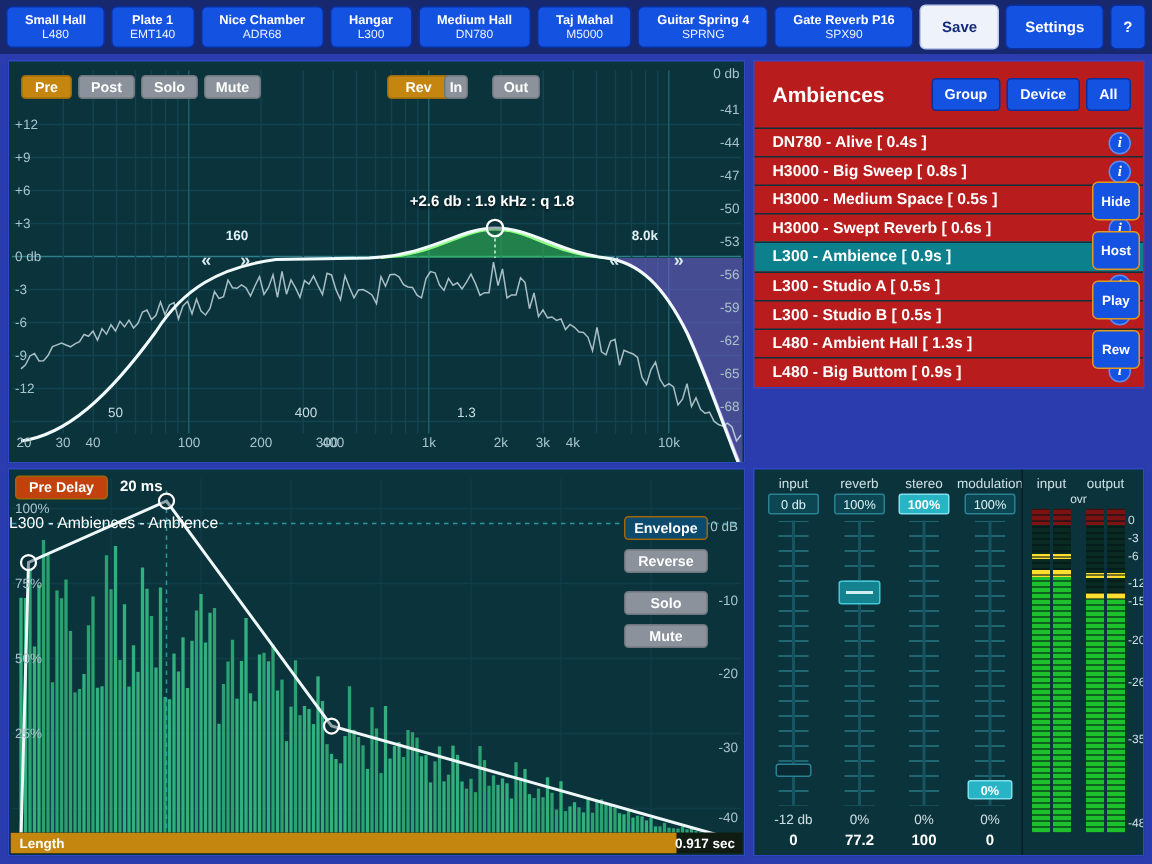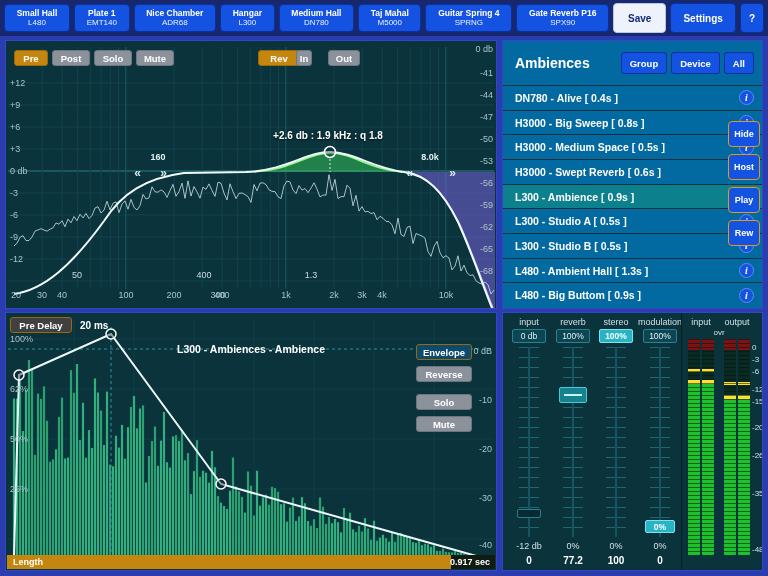--- a/index.html
+++ b/index.html
@@ -7,41 +7,41 @@
   .topbar{position:absolute;left:0;top:0;width:768px;height:36px;background:#18286f;display:flex;align-items:center;gap:4px;padding:0 4px;box-sizing:border-box}
   #presets{display:flex;flex:1;gap:4px;min-width:0}
   .pbtn{flex:1 1 auto;height:28px;background:#1452e2;border:1px solid #0a2f9e;border-radius:4px;color:#fff;display:flex;flex-direction:column;align-items:center;justify-content:center;line-height:1.15;cursor:pointer;min-width:0;box-sizing:border-box}
   .pbtn .nm{font-size:8.5px;font-weight:bold;white-space:nowrap}
   .pbtn .dv{font-size:8px;opacity:.92;white-space:nowrap}
   .sbtn{height:28px;background:#1452e2;border:1px solid #0a2f9e;border-radius:4px;color:#fff;font-size:10px;font-weight:bold;display:flex;align-items:center;justify-content:center;padding:0 12px;cursor:pointer}
   .sbtn.save{background:#eef2fb;color:#122a7a;border-color:#b9c6ea;padding:0 14px}
   .sbtn.help{padding:0 8px}
   .panel{position:absolute;background:#0a333c;border:1px solid #2f47c9;box-sizing:border-box;overflow:hidden}
   #eq-panel{left:5px;top:40px;width:492px;height:269px}
-  #list-panel{left:502px;top:40px;width:261px;height:269px;background:#0369a1;overflow:visible}
+  #list-panel{left:502px;top:40px;width:261px;height:219px;background:#b91c1c;overflow:visible}
   #env-panel{left:5px;top:312px;width:492px;height:259px}
   #mix-panel{left:502px;top:312px;width:261px;height:259px}
   svg.fill{position:absolute;left:0;top:0;width:100%;height:100%}
   .axlab{position:absolute;font-size:9px;color:#a9c4cb;transform:translate(-50%,-50%);white-space:nowrap}
   .axlab.lf{transform:translate(0,-50%)}
   .axlab.rt{transform:translate(0,-50%);text-align:right}
   .chev{position:absolute;font-size:12px;font-weight:bold;color:#d8ecef;transform:translate(-50%,-50%);letter-spacing:-1px;cursor:pointer}
   .gbtn{position:absolute;height:16px;border-radius:3px;background:#8b929b;color:#fff;font-size:9.5px;font-weight:bold;display:flex;align-items:center;justify-content:center;border:1px solid #6e757d;cursor:pointer;box-sizing:border-box}
   .gbtn.on{background:#c5860f;border-color:#9a690a}
   .tooltip{position:absolute;font-size:10px;font-weight:bold;color:#fff;transform:translate(-50%,-50%);white-space:nowrap;text-shadow:0 1px 2px rgba(0,0,0,.7)}
   .lhead{position:absolute;left:0;top:0;right:0;height:44px;display:flex;align-items:center;padding:0 8px 0 12px;box-sizing:border-box;gap:4px}
   .ltitle{color:#fff;font-size:14px;font-weight:bold;flex:1}
   .fbtn{height:20px;padding:0 8px;background:#1452e2;border:1px solid #0a2f9e;border-radius:3px;color:#fff;font-size:9.5px;font-weight:bold;display:flex;align-items:center;cursor:pointer}
   .lrows{position:absolute;left:0;top:44px;right:0;bottom:1px;display:flex;flex-direction:column}
   .lrow{flex:1;display:flex;align-items:center;border-top:1px solid #10303c;padding:0 8px 0 12px;cursor:pointer}
   .lrow.sel{background:#0d808e}
   .lrow .lt{flex:1;color:#fff;font-size:10.5px;font-weight:bold}
   .info{width:15px;height:15px;border-radius:50%;background:#1452e2;border:1px solid #5d8df2;color:#fff;font-size:10px;font-weight:bold;display:flex;align-items:center;justify-content:center;font-family:"Liberation Serif",serif;font-style:italic;flex:0 0 auto;box-sizing:border-box}
   .side-btn{position:absolute;right:2px;width:32px;height:26px;background:#1452e2;border:1px solid #e09a1e;border-radius:4px;color:#fff;font-size:9px;font-weight:bold;display:flex;align-items:center;justify-content:center;cursor:pointer;z-index:5;box-sizing:border-box}
-  .obtn{position:absolute;border-radius:3px;background:#404040;color:#fff;font-weight:bold;display:flex;align-items:center;justify-content:center;border:1px solid #9a690a;cursor:pointer;box-sizing:border-box}
+  .obtn{position:absolute;border-radius:3px;background:#c2410c;color:#fff;font-weight:bold;display:flex;align-items:center;justify-content:center;border:1px solid #9a690a;cursor:pointer;box-sizing:border-box}
   .ebtn{position:absolute;width:56px;height:16px;border-radius:3px;font-size:9.5px;font-weight:bold;color:#fff;display:flex;align-items:center;justify-content:center;cursor:pointer;box-sizing:border-box}
   .ebtn.on{background:#0c4a6e;border:1px solid #9a690a}
   .ebtn.off{background:#8b929b;border:1px solid #6e757d}
   .lenbar{position:absolute;left:1px;right:1px;bottom:1px;height:14px;background:#101c12;overflow:hidden}
   .lenfill{position:absolute;left:0;top:0;bottom:0;width:91%;background:#c5860f}
   .lenlab{position:absolute;left:6px;top:50%;transform:translateY(-50%);color:#fff;font-size:9px;font-weight:bold}
   .lenval{position:absolute;right:5px;top:50%;transform:translateY(-50%);color:#fff;font-size:9px;font-weight:bold}
   .mlab{position:absolute;font-size:9px;color:#cfe0e4;transform:translateX(-50%);white-space:nowrap}
   .mval{position:absolute;font-size:10px;font-weight:bold;color:#fff;transform:translateX(-50%);white-space:nowrap}
   .mbox{position:absolute;width:34px;height:14px;transform:translateX(-50%);background:#0c4652;border:1px solid #2a8093;border-radius:2px;color:#dff3f6;font-size:8.5px;display:flex;align-items:center;justify-content:center;box-sizing:border-box}
@@ -431,32 +431,32 @@
       </g>
     <line x1="2" y1="36" x2="488" y2="36" stroke="#36aebc" stroke-dasharray="3,3" opacity="0.8"></line>
     <line x1="105" y1="14" x2="105" y2="245" stroke="#36aebc" stroke-dasharray="3,3" opacity="0.8"></line>
     <polyline points="8,245 13,62 105,21 215,171 488,248" fill="none" stroke="#eef8f9" stroke-width="2"></polyline>
     <circle cx="13" cy="62" r="5" fill="rgba(8,40,48,0.4)" stroke="#ffffff" stroke-width="1.5"></circle>
     <circle cx="105" cy="21" r="5" fill="rgba(8,40,48,0.4)" stroke="#ffffff" stroke-width="1.5"></circle>
     <circle cx="215" cy="171" r="5" fill="rgba(8,40,48,0.4)" stroke="#ffffff" stroke-width="1.5"></circle>
   </svg>
   <div class="obtn" style="left:4px;top:4px;width:62px;height:16px;font-size:9.5px">Pre Delay</div>
   <span class="axlab lf" style="left:74px;top:12px;color:#fff;font-weight:bold;font-size:10px">20 ms</span>
-  <div style="position:absolute;left:0;right:0;top:30px;text-align:center;color:#fff;font-size:10.5px;font-weight:bold">L300 - Ambiences - Ambience</div>
+  <div style="position:absolute;left:0;right:0;top:30px;color:#fff;font-size:10.5px;font-weight:normal">L300 - Ambiences - Ambience</div>
   <div class="lenbar">
     <div class="lenfill"></div>
     <span class="lenlab">Length</span>
     <span class="lenval">0.917 sec</span>
   </div>
 <div class="ebtn on" style="left: 410px; top: 31px;">Envelope</div>
     <div class="ebtn off" style="left: 410px; top: 53px;">Reverse</div>
     <div class="ebtn off" style="left: 410px; top: 81px;">Solo</div>
     <div class="ebtn off" style="left: 410px; top: 103px;">Mute</div>
     <div class="axlab lf" style="left: 4px; top: 26px;">100%</div>
-    <div class="axlab lf" style="left: 4px; top: 76px;">62%</div>
+    <div class="axlab lf" style="left: 4px; top: 76px;">75%</div>
     <div class="axlab lf" style="left: 4px; top: 126px;">50%</div>
     <div class="axlab lf" style="left: 4px; top: 176px;">25%</div>
     <div class="axlab rt" style="right: 4px; top: 38px;">0 dB</div>
     <div class="axlab rt" style="right: 4px; top: 87px;">-10</div>
     <div class="axlab rt" style="right: 4px; top: 136px;">-20</div>
     <div class="axlab rt" style="right: 4px; top: 185px;">-30</div>
     <div class="axlab rt" style="right: 4px; top: 232px;">-40</div>
   </div>
 
 <div class="panel" id="mix-panel">

